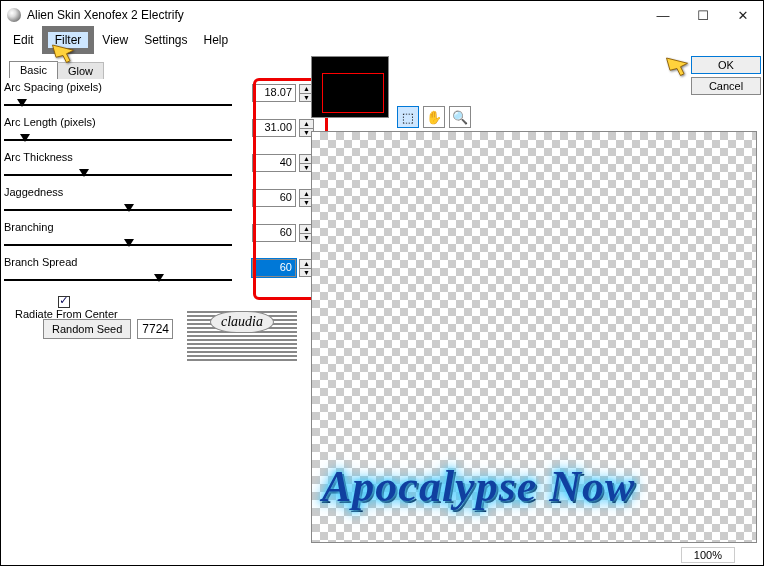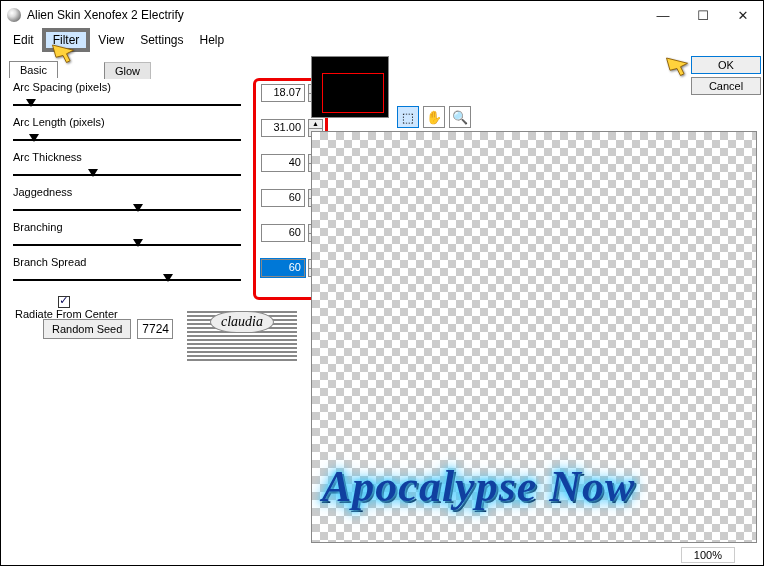--- a/index.html
+++ b/index.html
@@ -4,28 +4,28 @@
 <style>
   * { box-sizing: border-box; font-family: 'Segoe UI', Tahoma, sans-serif; }
   body { margin: 0; background: #fff; }
   .window { width:764px; height:566px; border:1px solid #000; position:relative; background:#fff; box-shadow:2px 2px 4px rgba(0,0,0,.3);}
   .titlebar { height:28px; display:flex; align-items:center; padding:0 0 0 6px; font-size:12px; color:#000; background:#fff;}
   .titlebar .icon { width:14px; height:14px; border-radius:50%; background:radial-gradient(circle at 35% 35%, #fff 0,#ddd 30%,#444 100%); margin-right:6px;}
   .titlebar .spacer{flex:1}
   .winbtn{width:40px;height:26px;display:flex;align-items:center;justify-content:center;font-size:13px;color:#222;}
   .menubar{height:22px;display:flex;align-items:center;padding:0 4px;font-size:12px;background:#fff}
   .menuitem{padding:2px 8px;}
-  .menuitem.hi{background:#cde6ff;border:4px solid #737373;padding:1px 7px;}
+  .menuitem.hi{background:#cde6ff;border:6px solid #737373;padding:1px 7px;}
   .pointer{position:absolute;width:28px;height:22px;z-index:50;pointer-events:none;}
   .pointer svg{width:100%;height:100%;filter:drop-shadow(1px 1px 1px rgba(0,0,0,.5))}
   .body{position:absolute;top:50px;left:0;right:0;bottom:0;}
-  .tabs{position:absolute;top:10px;left:8px;display:flex;font-size:11px;gap:47px;}
+  .tabs{position:absolute;top:10px;left:8px;display:flex;font-size:11px;}
   .tab{border:1px solid #888;border-bottom:none;padding:2px 10px;background:#fff;margin-right:-1px;}
   .tab.inactive{background:#e5e5e5;border-top-color:#bbb;border-right-color:#bbb;position:relative;top:1px;}
-  .sliders{position:absolute;top:30px;left:12px;width:300px;}
+  .sliders{position:absolute;top:30px;left:3px;width:300px;}
   .slrow{position:relative;height:35px;width:300px;}
   .slrow .lbl{font-size:11px;color:#000;}
   .slrow .track{position:absolute;left:0;top:23px;width:228px;height:2px;background:#000;}
   .slrow .thumb{position:absolute;top:18px;width:0;height:0;border-left:5px solid transparent;border-right:5px solid transparent;border-top:8px solid #000;}
   .slrow .val{position:absolute;left:248px;top:3px;width:44px;height:18px;border:1px solid #888;font-size:11px;text-align:right;padding:1px 3px;background:#fff;}
   .slrow .val.sel{outline:1px solid #0078d7;background:#0078d7;color:#fff;}
   .slrow .spin{position:absolute;left:295px;top:3px;width:15px;height:18px;border:1px solid #888;background:#eee;font-size:7px;line-height:8px;text-align:center;}
   .slrow .spin::before{content:"▲";display:block;border-bottom:1px solid #888;}
   .slrow .spin::after{content:"▼";display:block;}
   .redbox{position:absolute;border:3px solid #e00;border-radius:6px;pointer-events:none;}

